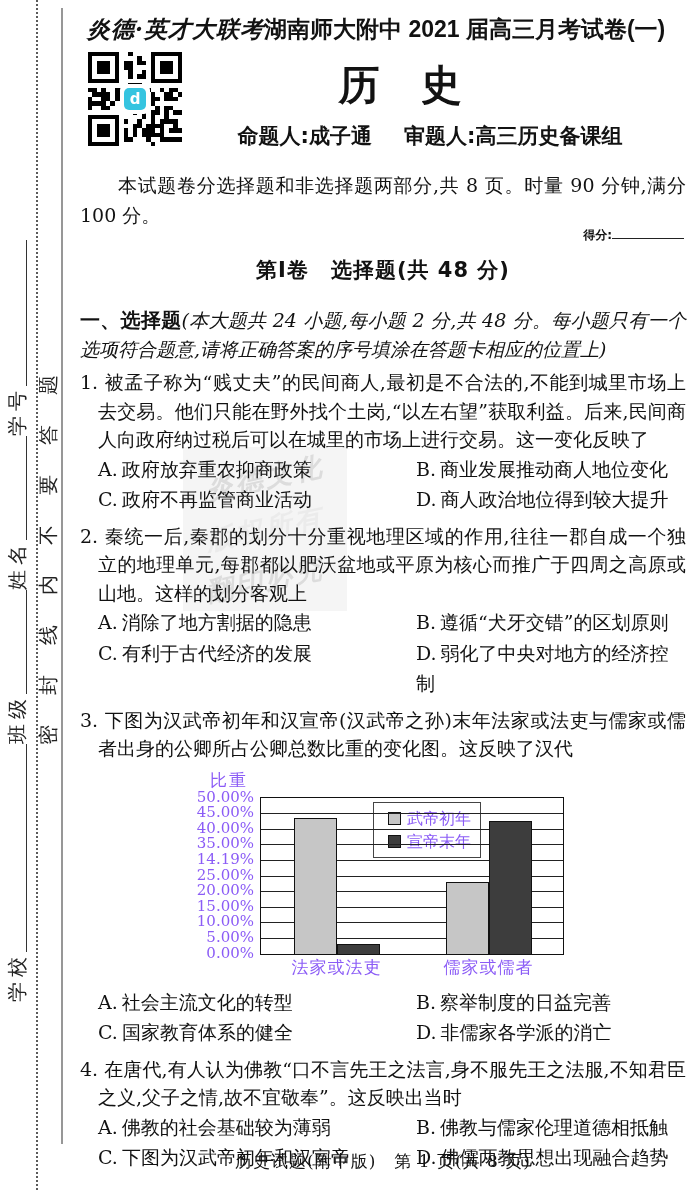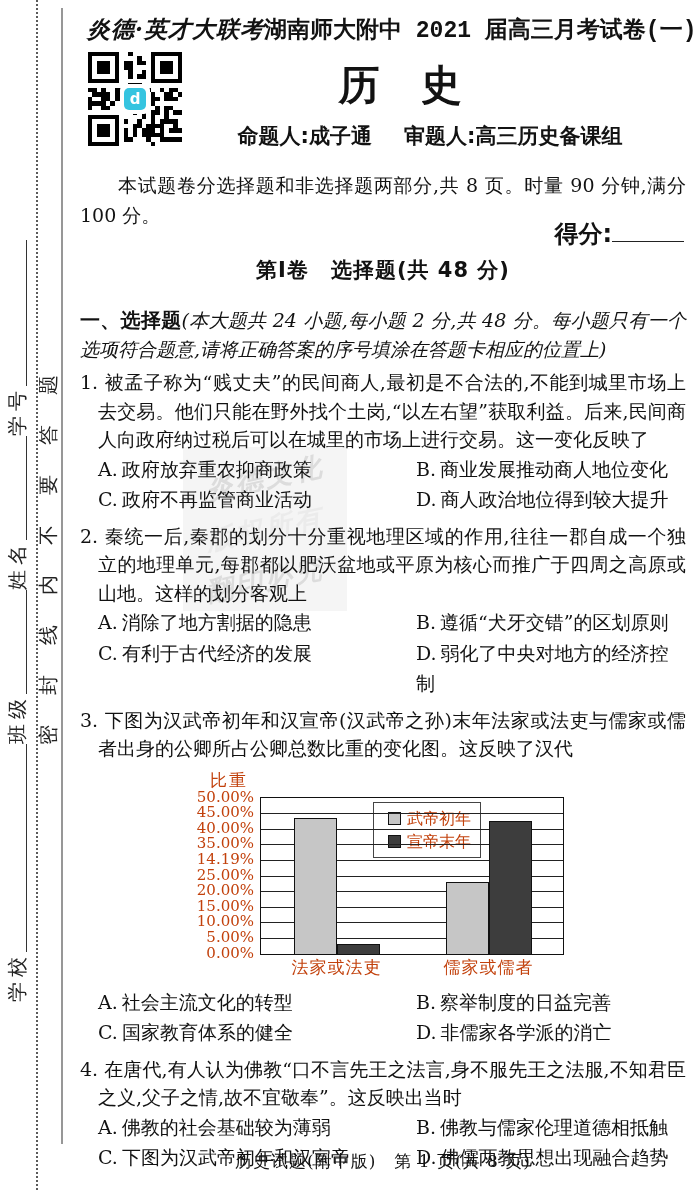--- a/index.html
+++ b/index.html
@@ -18,56 +18,56 @@
 
   
   .watermark{position:absolute;left:183px;top:447px;width:164px;height:164px;background:#f5f5f5;z-index:0;
              display:flex;flex-direction:column;justify-content:space-around;align-items:center;padding:6px 0;box-sizing:border-box;}
   .watermark div{transform:rotate(-12deg);font-style:italic;font-weight:bold;font-size:27px;letter-spacing:3px;color:#dcdcdc;}
   .watermark .wm-mid{color:#ebebeb;}
 
   
   .brand-line{position:absolute;left:87px;top:14px;width:600px;font-size:23px;white-space:nowrap;}
   .brand{font-weight:bold;font-style:italic;letter-spacing:1px;}
-  .exam{font-weight:bold;font-family:Liberation Mono, monospace;}
+  .exam{font-weight:bold;font-family:Liberation Sans, sans-serif;}
   .qr{position:absolute;left:88px;top:52px;width:94px;height:94px;}
   .qr svg{display:block;}
   .qr-logo{position:absolute;left:32px;top:32px;width:30px;height:30px;background:#fff;border-radius:6px;
            display:flex;align-items:center;justify-content:center;}
   .qr-logo-in{width:22px;height:22px;background:#35c4e0;border-radius:5px;color:#fff;
               font-family:"DejaVu Sans","Liberation Sans",sans-serif;font-weight:bold;font-size:15px;
               display:flex;align-items:center;justify-content:center;}
   .subject{position:absolute;left:160px;top:58px;width:480px;text-align:center;font-size:41px;font-weight:bold;
            font-family:"DejaVu Sans","Liberation Sans",sans-serif;}
   .setter-row{position:absolute;left:180px;top:122px;width:500px;display:flex;justify-content:center;gap:32px;
               font-size:21px;font-weight:bold;font-family:"DejaVu Sans","Liberation Sans",sans-serif;white-space:nowrap;}
 
   
   .intro{position:absolute;left:80px;top:170px;width:606px;font-size:19px;line-height:30px;text-indent:2em;text-align:justify;z-index:1;}
-  .score-row{position:absolute;right:16px;top:218px;font-size:24px;font-weight:bold;
+  .score-row{position:absolute;right:16px;top:218px;font-size:12px;font-weight:bold;
              font-family:"DejaVu Sans","Liberation Sans",sans-serif;}
   .score-blank{display:inline-block;width:72px;border-bottom:1.5px solid #222;height:20px;}
 
   .section-title{position:absolute;left:80px;top:256px;width:606px;text-align:center;font-size:21px;font-weight:bold;
                  font-family:"DejaVu Sans","Liberation Sans",sans-serif;letter-spacing:1px;z-index:1;}
 
   
   .content{position:absolute;left:80px;top:306px;width:606px;z-index:1;}
   .part-head{font-size:19px;line-height:29px;text-align:justify;margin-bottom:4px;}
   .part-head b{font-family:"DejaVu Sans","Liberation Sans",sans-serif;font-size:20px;}
   .part-note{font-style:italic;}
   .question{margin-bottom:7px;}
   .qtext{margin:0;font-size:19px;line-height:28.5px;padding-left:18px;text-indent:-18px;text-align:justify;}
   .opts{padding-left:18px;}
   .opt-row{display:flex;font-size:19px;line-height:30.5px;}
   .opt-row .opt:first-child{width:318px;flex:none;}
   .opt .ol{margin-right:4px;}
 
   
-  .chart{position:relative;width:420px;height:214px;margin:6px 0 4px 102px;color:#c2410c;}
+  .chart{position:relative;width:420px;height:214px;margin:6px 0 4px 102px;color:#8b5cf6;}
   .chart-ylabel{position:absolute;left:28px;top:0;font-size:17px;letter-spacing:2px;}
   .chart-plot{position:absolute;left:78px;top:28px;width:302px;height:156px;border:1px solid #111;background:#fff;}
   .gridline{position:absolute;left:0;width:100%;height:0;border-top:1px solid #222;}
   .ytick{position:absolute;right:4px;font-size:15px;white-space:nowrap;}
   .bar{position:absolute;bottom:0;box-sizing:border-box;border:1px solid #111;border-bottom:none;}
   .cat-label{position:absolute;font-size:17px;text-align:center;width:140px;letter-spacing:1px;}
   .chart-legend{position:absolute;left:112px;top:4px;background:#fff;border:1.5px solid #444;padding:4px 9px 4px 14px;}
   .legend-row{display:flex;align-items:center;gap:6px;font-size:16px;line-height:23px;white-space:nowrap;}
   .legend-swatch{width:13px;height:13px;border:1px solid #111;box-sizing:border-box;flex:none;}
 

